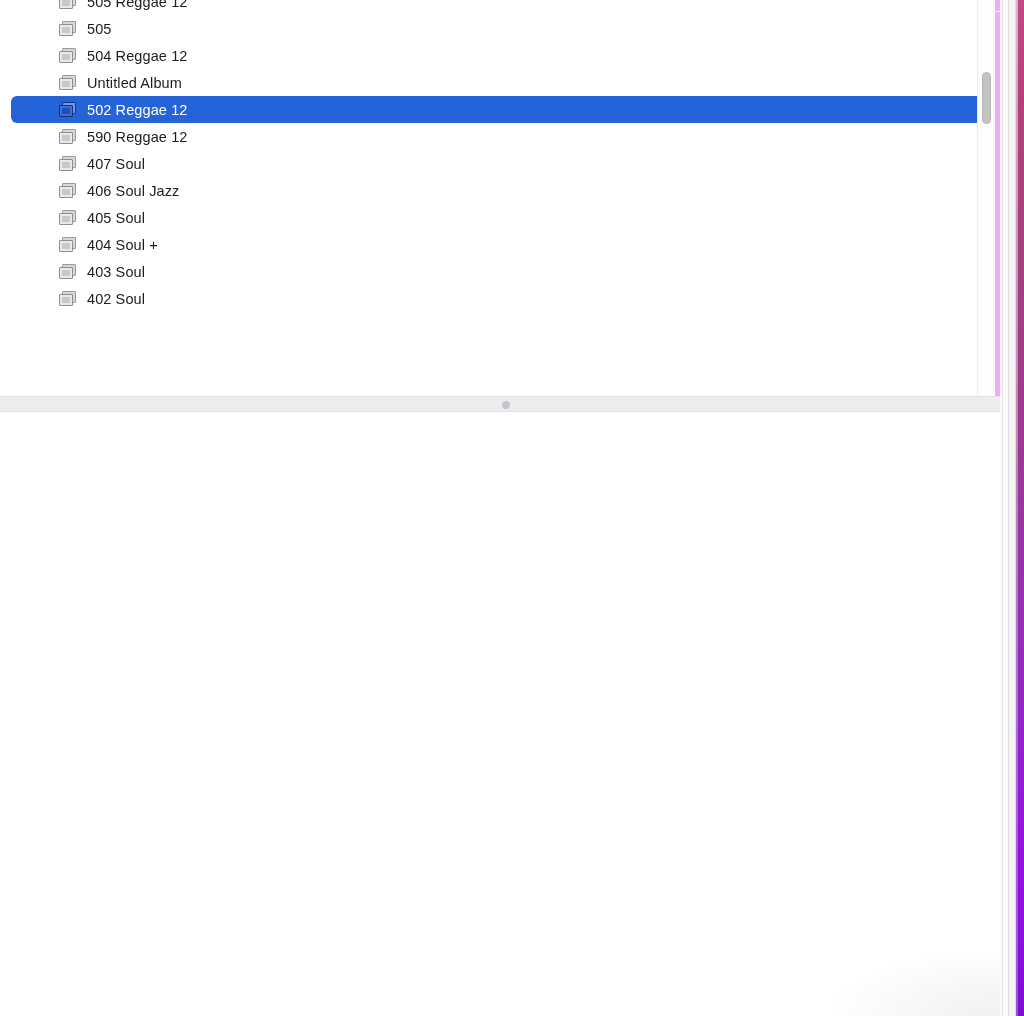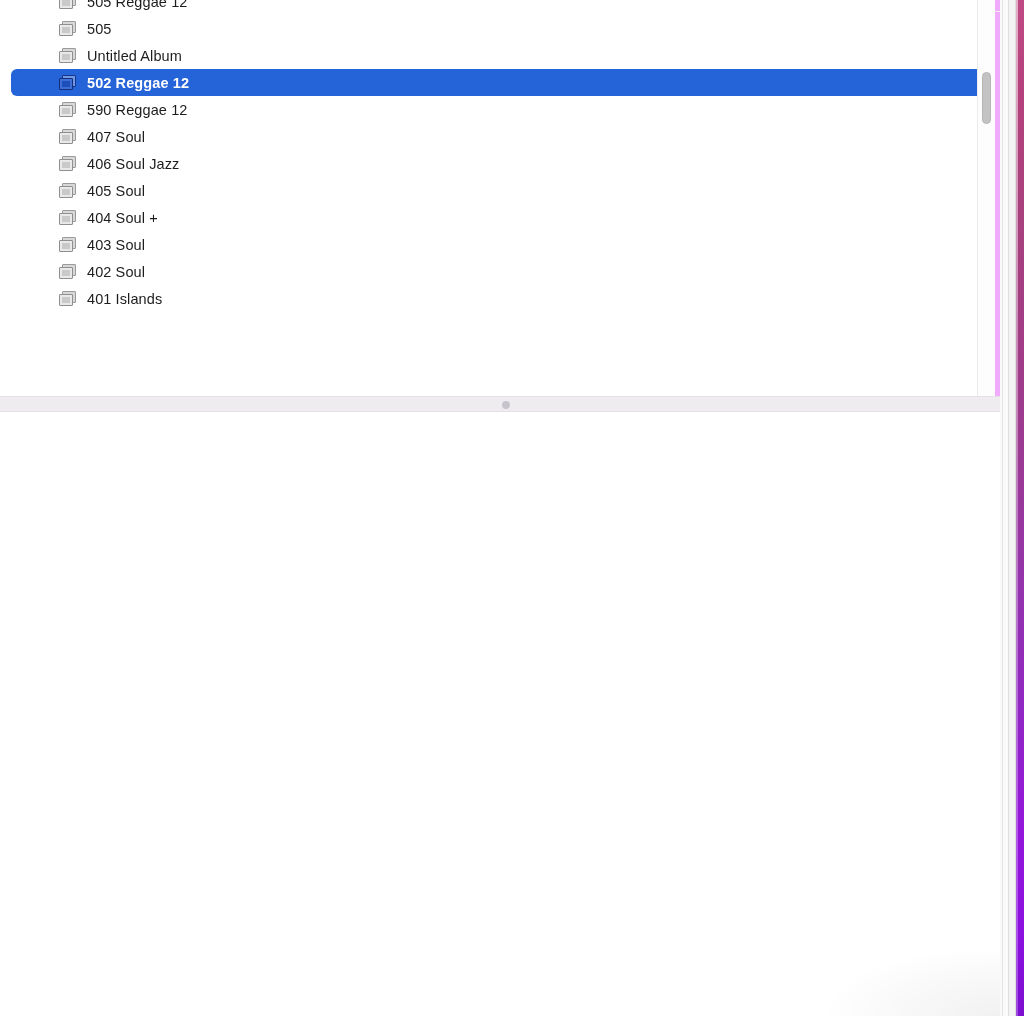--- a/index.html
+++ b/index.html
@@ -118,21 +118,21 @@
 
   .row-label {
     font-size: 14.5px;
     line-height: 18px;
     color: #1d1d1f;
     letter-spacing: 0.1px;
     white-space: nowrap;
   }
   .album-row.is-selected .row-label {
     color: #ffffff;
-    font-weight: 700;
+    font-weight: 400;
   }
 
   
   #list-scrollbar {
     position: absolute;
     right: 18px;
     top: 0;
     width: 18px;
     height: 396px;
     background: #fdfdfd;
@@ -297,20 +297,27 @@
               <span class="card-back"></span>
               <span class="card-front"></span>
             </span>
             <span class="row-label">505</span>
           </li>
           <li class="album-row">
             <span class="row-icon">
               <span class="card-back"></span>
               <span class="card-front"></span>
             </span>
+            <span class="row-label">504 Reggae 12</span>
+          </li>
+          <li class="album-row">
+            <span class="row-icon">
+              <span class="card-back"></span>
+              <span class="card-front"></span>
+            </span>
             <span class="row-label">Untitled Album</span>
           </li>
           <li class="album-row is-selected">
             <span class="row-icon">
               <span class="card-back"></span>
               <span class="card-front"></span>
             </span>
             <span class="row-label">502 Reggae 12</span>
           </li>
           <li class="album-row">
@@ -354,27 +361,20 @@
               <span class="card-front"></span>
             </span>
             <span class="row-label">403 Soul</span>
           </li>
           <li class="album-row">
             <span class="row-icon">
               <span class="card-back"></span>
               <span class="card-front"></span>
             </span>
             <span class="row-label">402 Soul</span>
-          </li>
-          <li class="album-row">
-            <span class="row-icon">
-              <span class="card-back"></span>
-              <span class="card-front"></span>
-            </span>
-            <span class="row-label">401 Islands</span>
           </li>
         </ul>
     </div>
 
     <div id="list-scrollbar">
       <div id="list-scrollbar-thumb" style="top: 72px; height: 52px;"></div>
     </div>
 
   </div>
 

